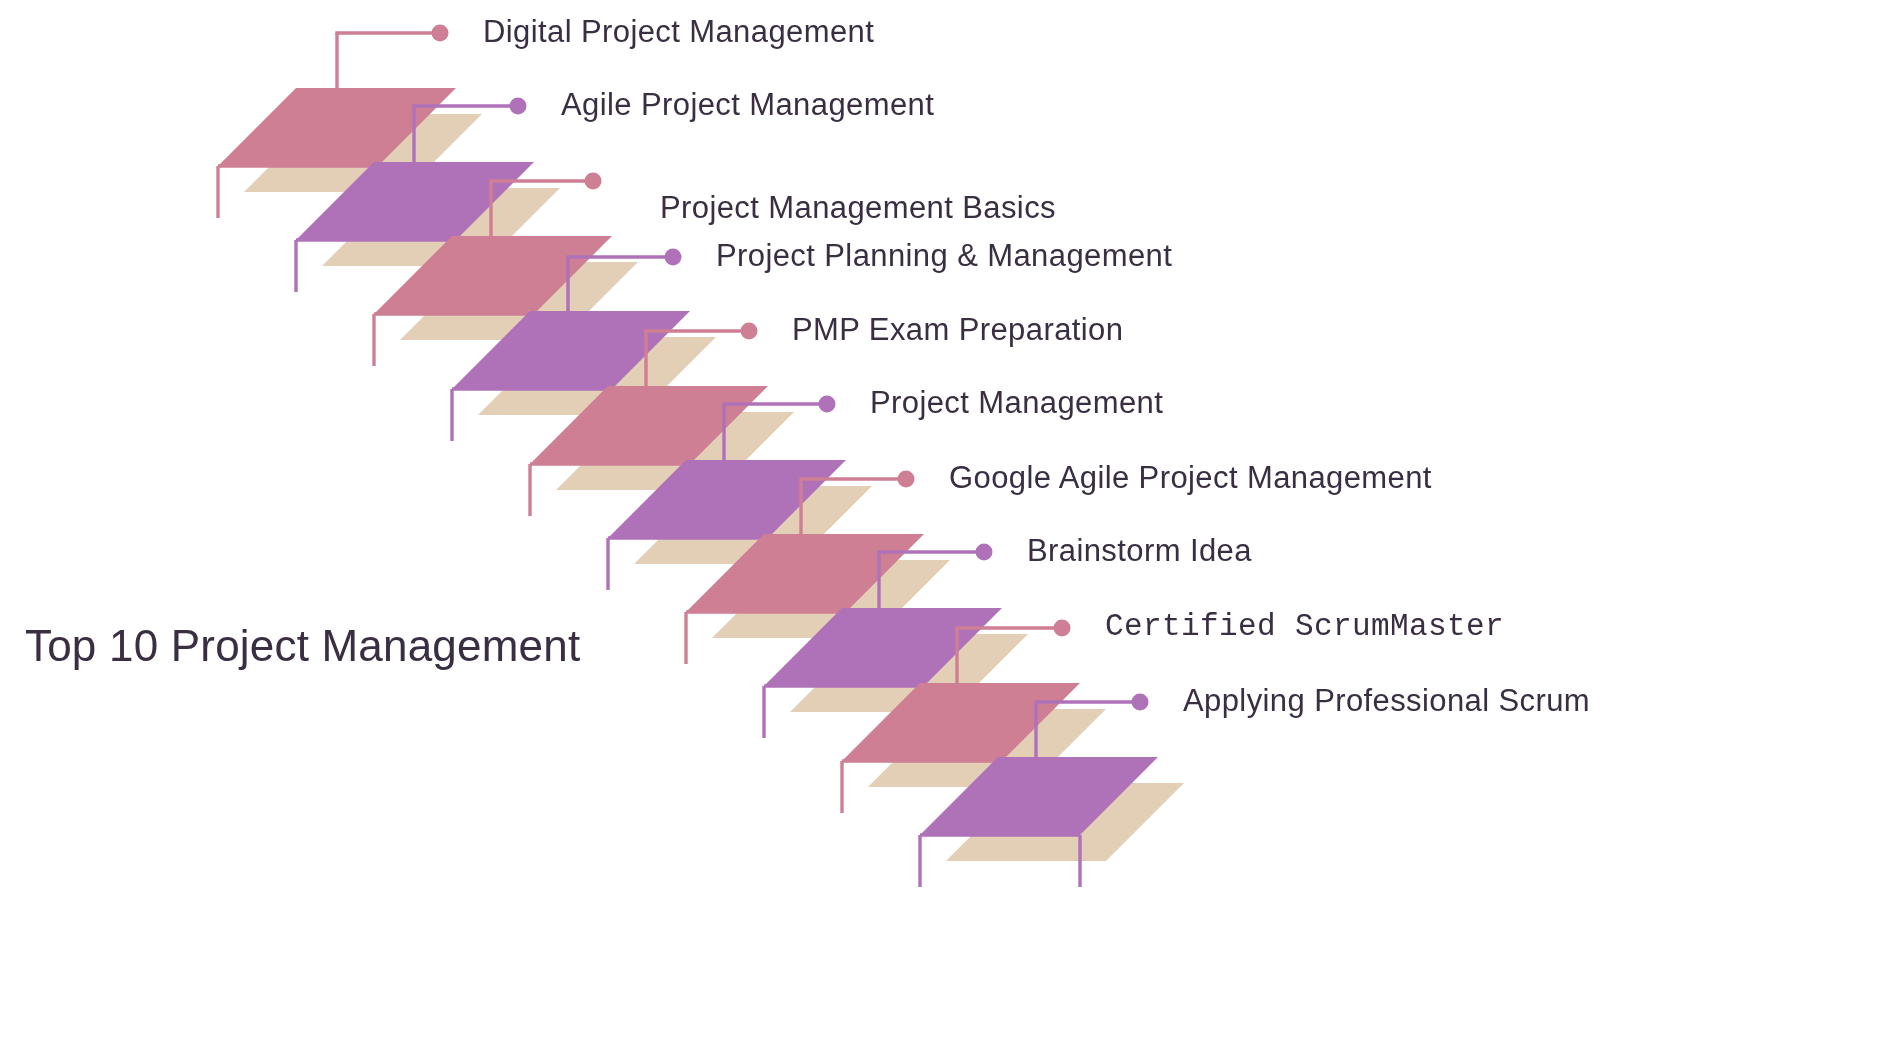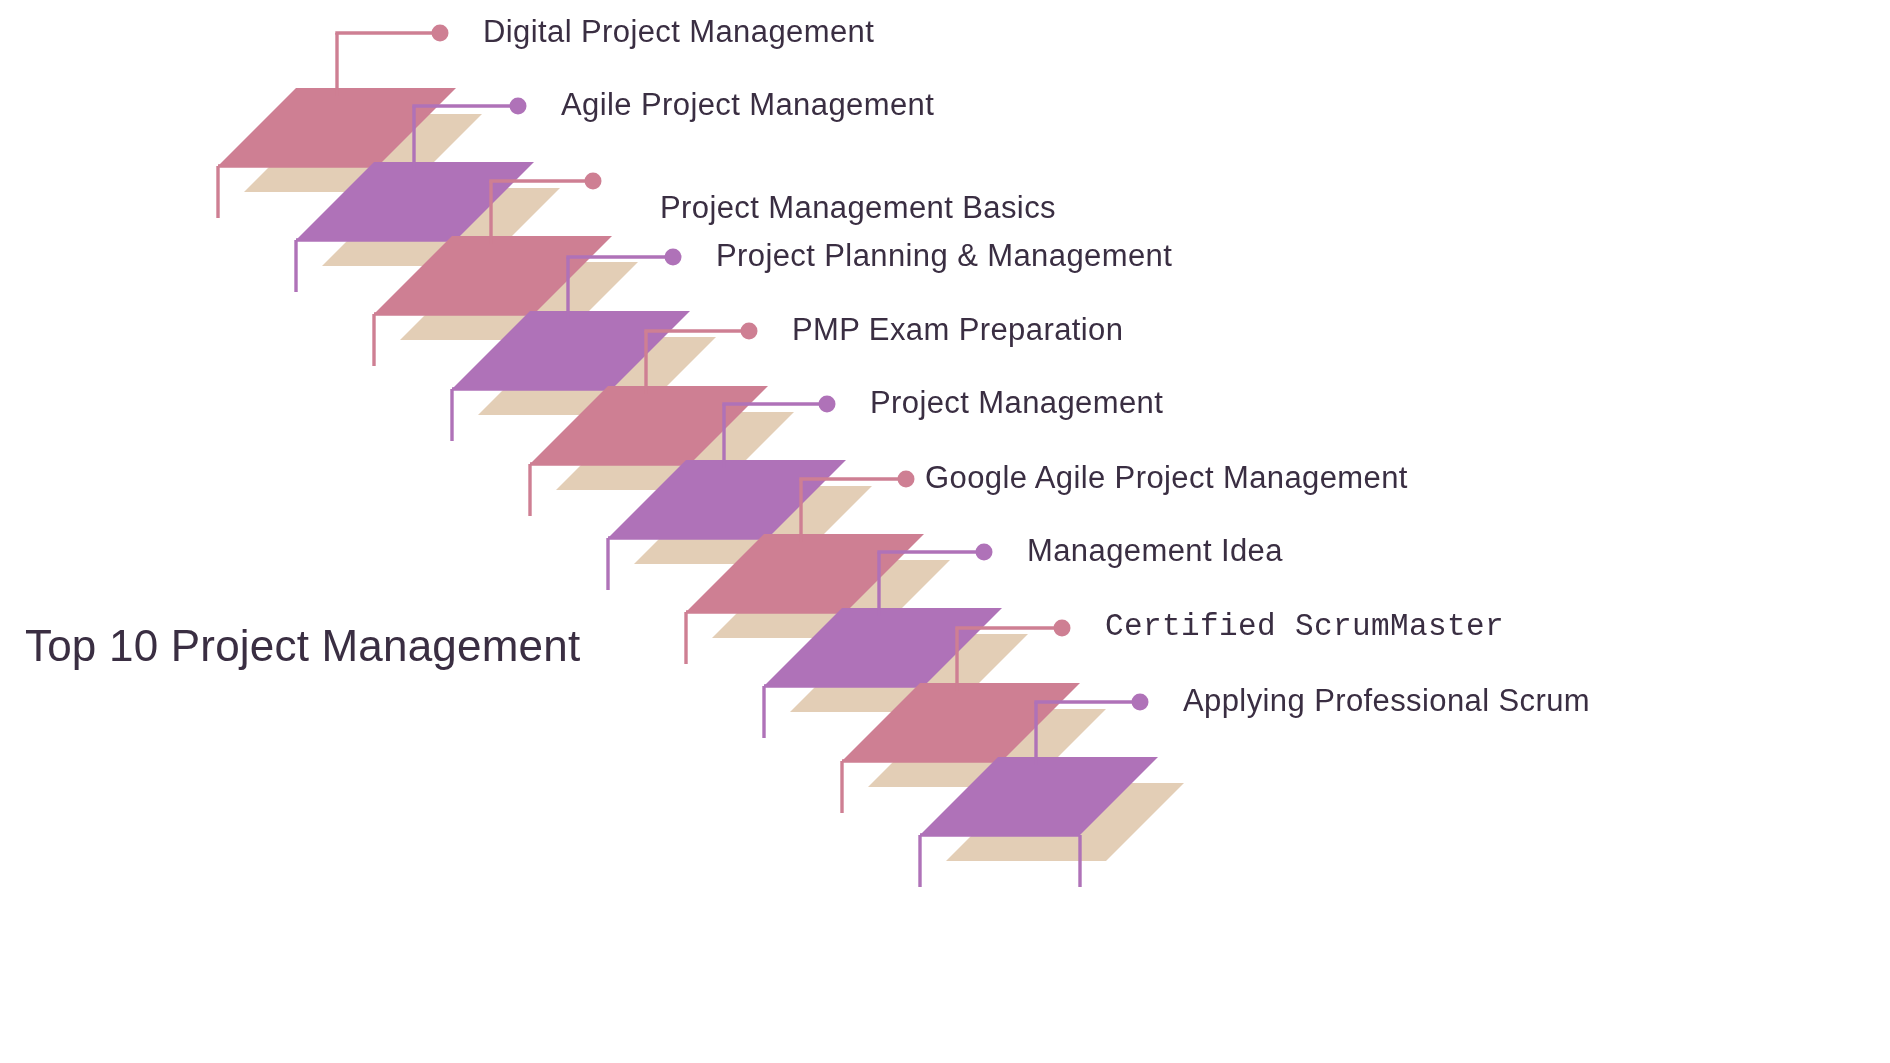--- a/index.html
+++ b/index.html
@@ -187,17 +187,17 @@
   <div id="title-block">
     <span class="tline">Top 10 Project Management</span>
   </div>
 
 <div class="label-text" style="left: 483px; top: 16px;">Digital Project Management</div>
     <div class="label-text" style="left: 561px; top: 89px;">Agile Project Management</div>
     <div class="label-text" style="left: 660px; top: 164px; margin-top: 28px;">Project Management Basics</div>
     <div class="label-text" style="left: 716px; top: 240px;">Project Planning &amp; Management</div>
     <div class="label-text" style="left: 792px; top: 314px;">PMP Exam Preparation</div>
     <div class="label-text" style="left: 870px; top: 387px; text-align: right;">Project Management</div>
-    <div class="label-text" style="left: 925px; top: 462px;">Google Agile Project Management</div>
-    <div class="label-text" style="left: 1027px; top: 535px;">Management Idea</div>
+    <div class="label-text" style="left: 949px; top: 462px;">Google Agile Project Management</div>
+    <div class="label-text" style="left: 1027px; top: 535px;">Brainstorm Idea</div>
     <div class="label-text" style="left: 1105px; top: 611px; font-family: Liberation Mono, monospace;">Certified ScrumMaster</div>
     <div class="label-text" style="left: 1183px; top: 685px;">Applying Professional Scrum</div>
   </div>
 
 </body></html>

